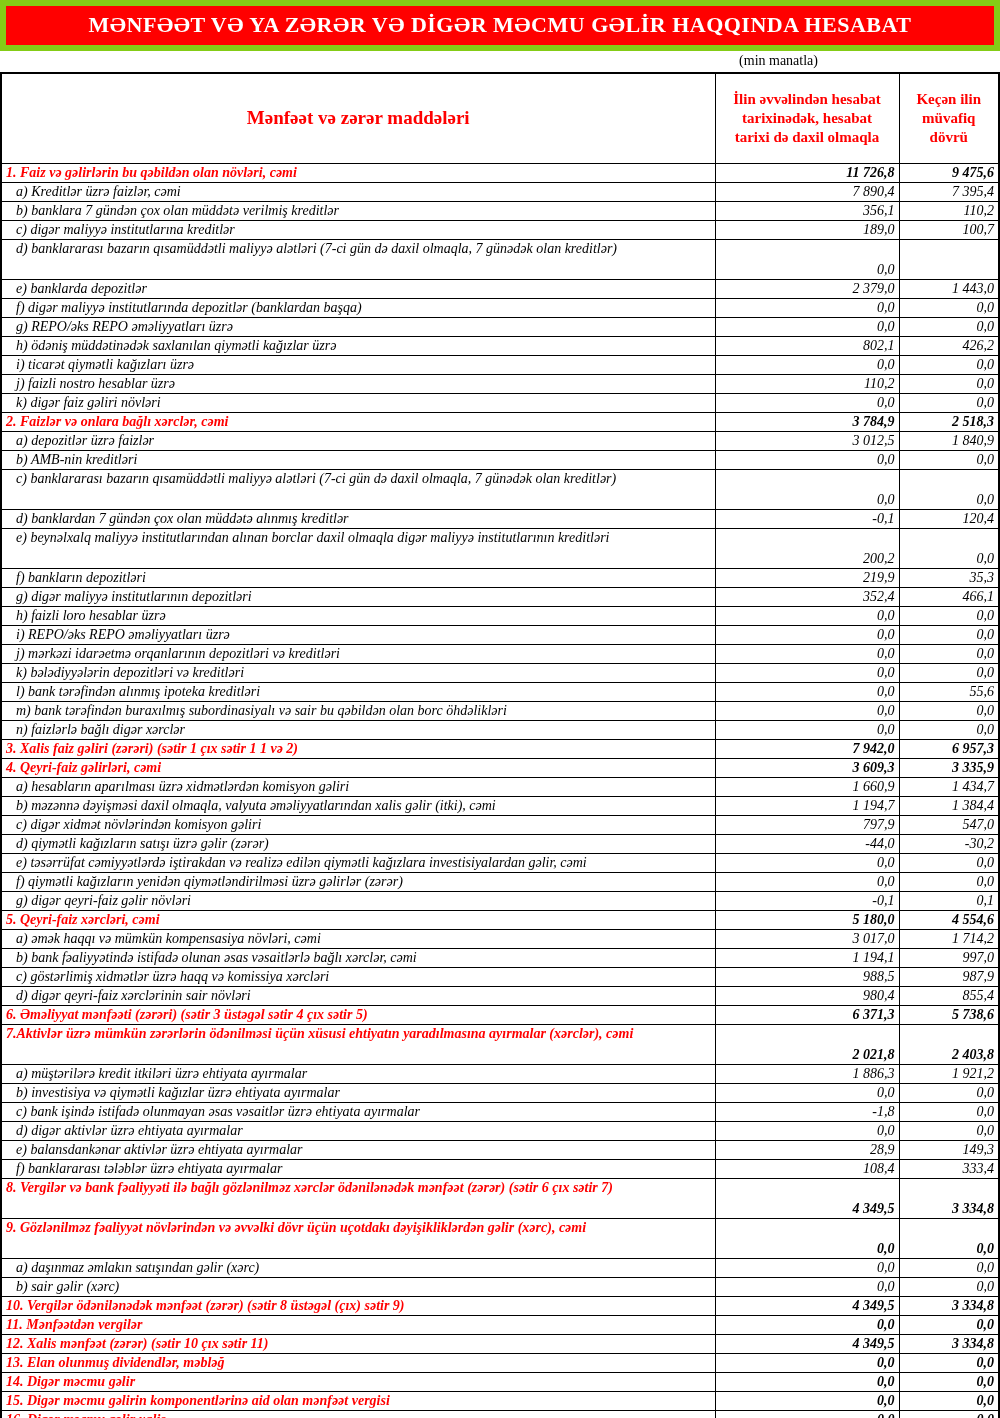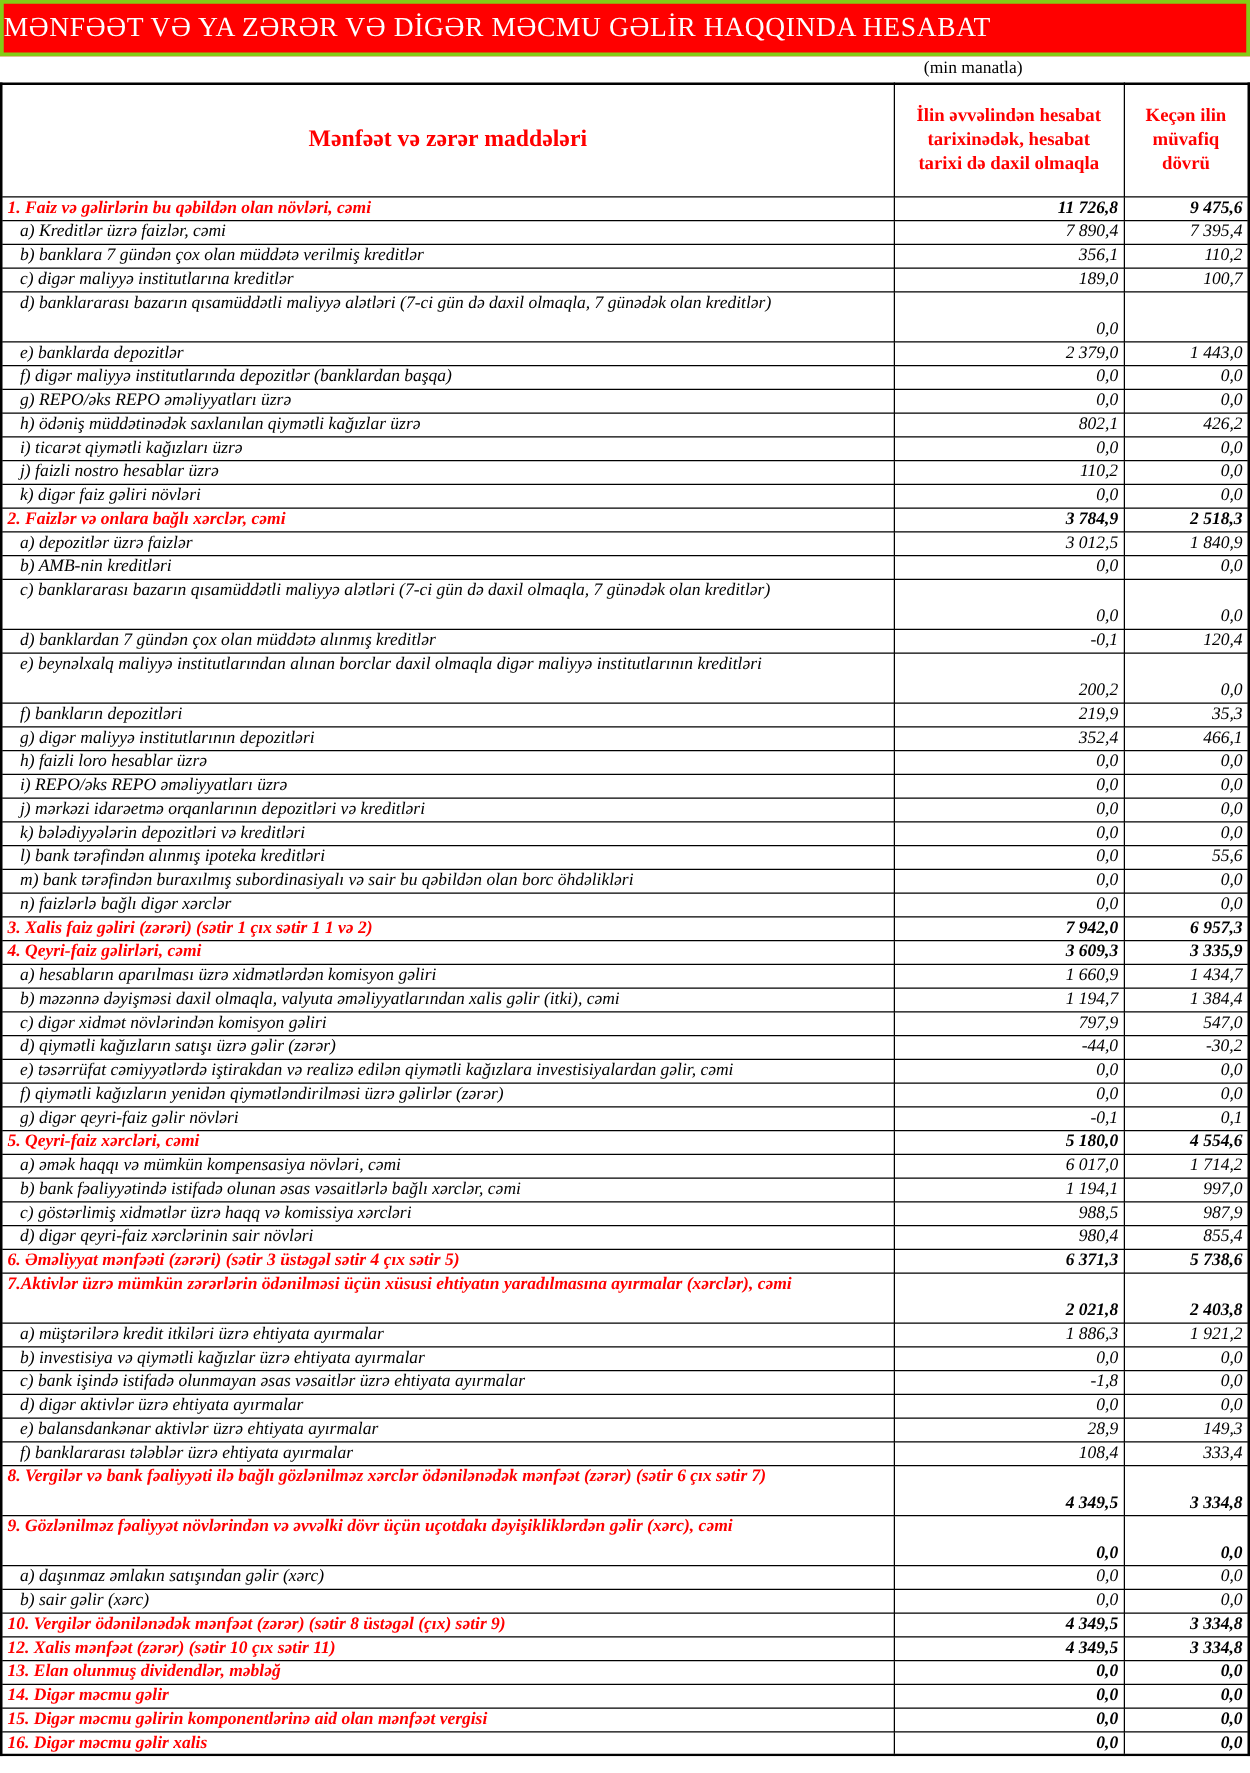--- a/index.html
+++ b/index.html
@@ -7,25 +7,26 @@
   html, body { margin: 0; padding: 0; }
   body {
     width: 1000px;
     background: #ffffff;
     font-family: "Liberation Serif", "DejaVu Serif", serif;
     color: #000;
   }
   .banner {
     background: var(--red);
     color: var(--banner-text);
-    font-weight: normal;
+    text-align: center;
+    font-weight: bold;
     font-size: 22px;
     letter-spacing: 0.5px;
     padding: 6px 0 7px 0;
-    border: 3px solid #84cc16;
+    border: 6px solid #84cc16;
   }
   .unit-note {
     text-align: right;
     padding: 2px 182px 3px 0;
     font-size: 14px;
   }
   table {
     width: 100%;
     border-collapse: collapse;
     border: 2px solid #000;
@@ -261,21 +262,21 @@
     <td class="val">-0,1</td>
     <td class="val">0,1</td>
   </tr>
       <tr class="section">
     <td class="label">5. Qeyri-faiz xərcləri, cəmi</td>
     <td class="val">5 180,0</td>
     <td class="val">4 554,6</td>
   </tr>
       <tr class="item">
     <td class="label">a) əmək haqqı və mümkün kompensasiya növləri, cəmi</td>
-    <td class="val">6 017,0</td>
+    <td class="val">3 017,0</td>
     <td class="val">1 714,2</td>
   </tr>
       <tr class="item">
     <td class="label">b) bank fəaliyyətində istifadə olunan əsas vəsaitlərlə bağlı xərclər, cəmi</td>
     <td class="val">1 194,1</td>
     <td class="val">997,0</td>
   </tr>
       <tr class="item">
     <td class="label">c) göstərlimiş xidmətlər üzrə haqq və komissiya xərcləri</td>
     <td class="val">988,5</td>
@@ -345,20 +346,25 @@
     <td class="label">b) sair gəlir (xərc)</td>
     <td class="val">0,0</td>
     <td class="val">0,0</td>
   </tr>
       <tr class="section">
     <td class="label">10. Vergilər ödənilənədək mənfəət (zərər) (sətir 8 üstəgəl (çıx) sətir 9)</td>
     <td class="val">4 349,5</td>
     <td class="val">3 334,8</td>
   </tr>
       <tr class="section">
+    <td class="label">11. Mənfəətdən vergilər</td>
+    <td class="val">0,0</td>
+    <td class="val">0,0</td>
+  </tr>
+      <tr class="section">
     <td class="label">12. Xalis mənfəət (zərər) (sətir 10 çıx sətir 11)</td>
     <td class="val">4 349,5</td>
     <td class="val">3 334,8</td>
   </tr>
       <tr class="section">
     <td class="label">13. Elan olunmuş dividendlər, məbləğ</td>
     <td class="val">0,0</td>
     <td class="val">0,0</td>
   </tr>
       <tr class="section">

